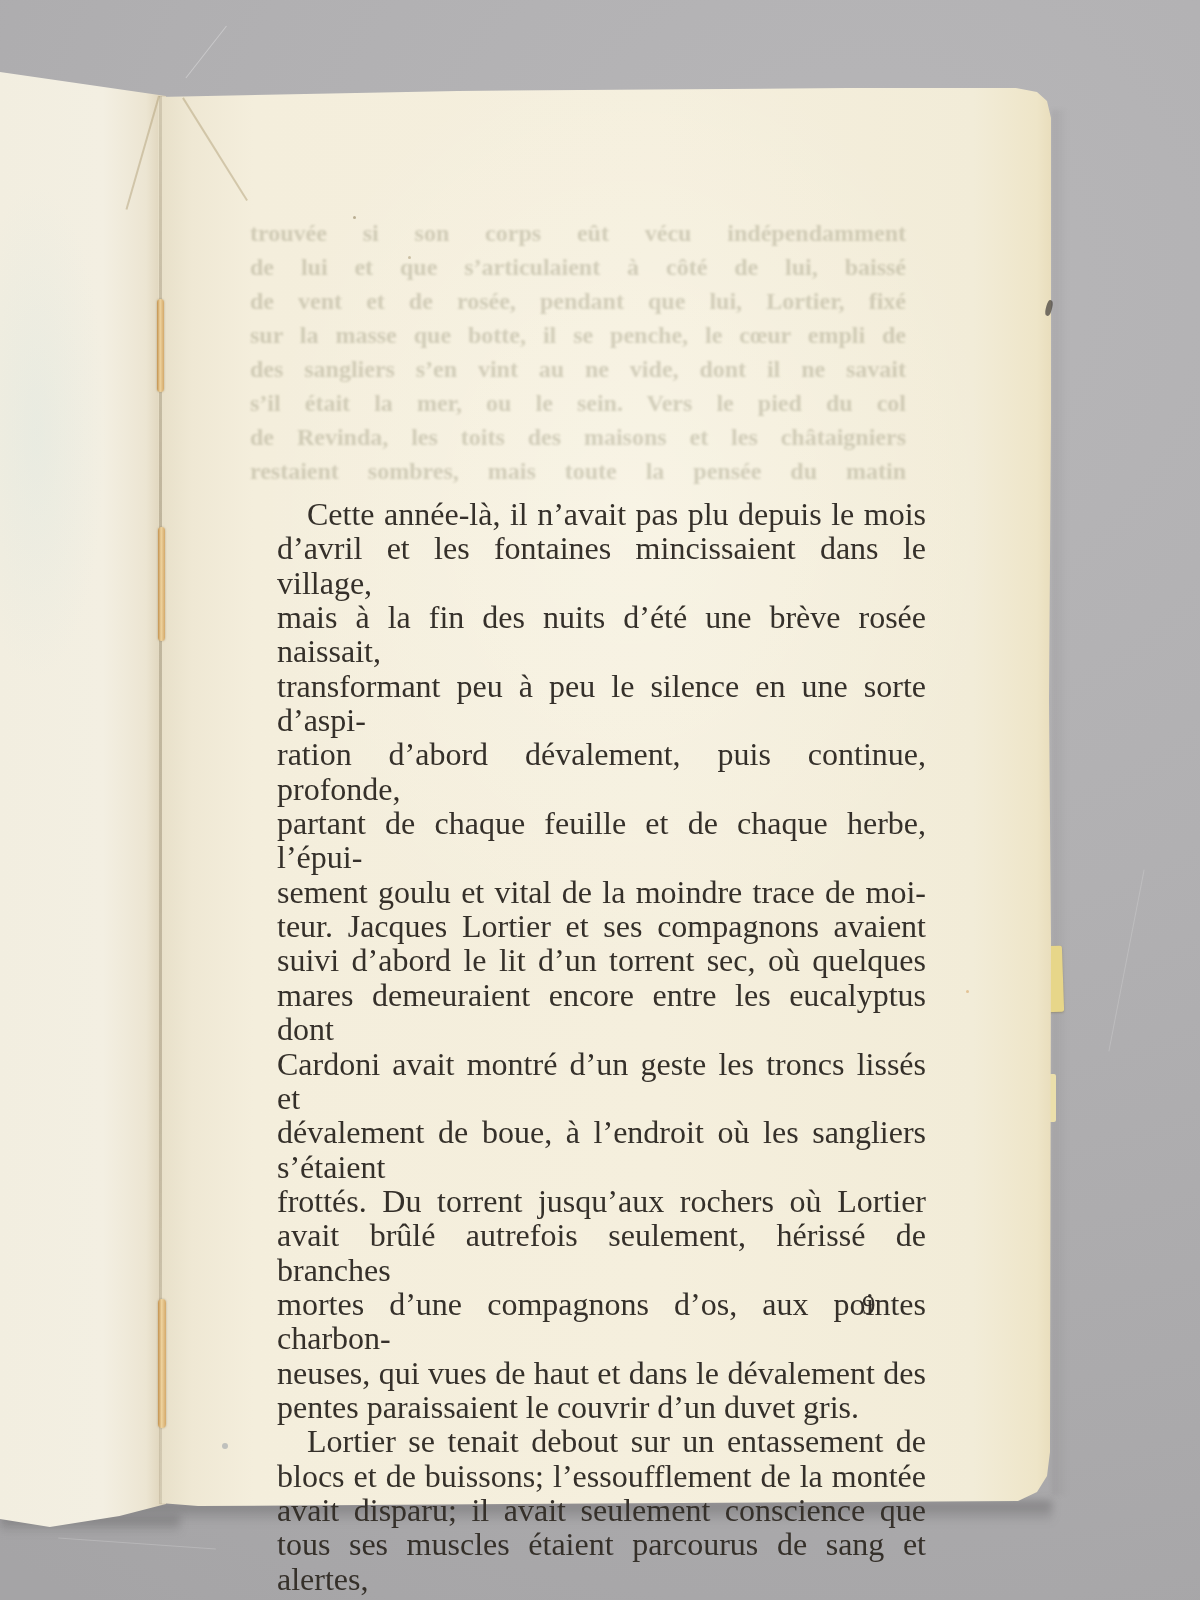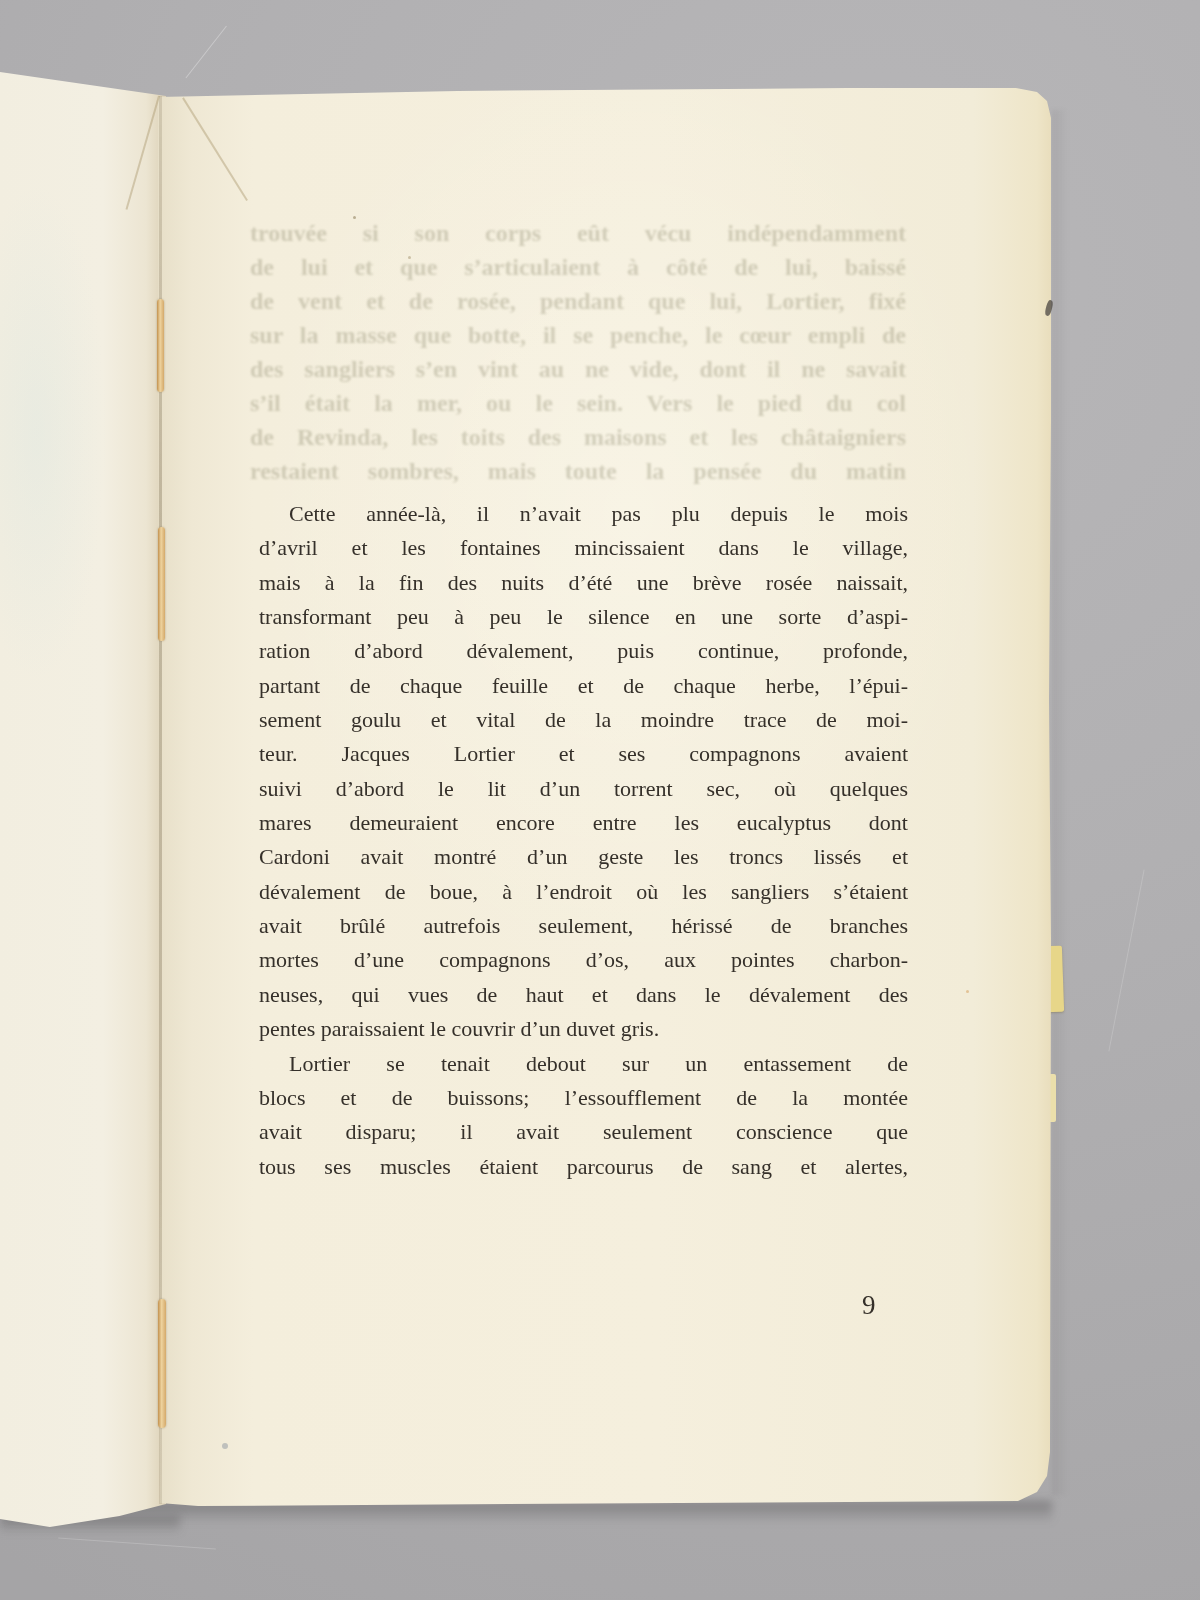--- a/index.html
+++ b/index.html
@@ -59,21 +59,21 @@
   .speck.k1{left:353px;top:216px;width:3px;height:3px;background:#8a7a55;opacity:.55;}
   .speck.k2{left:408px;top:256px;width:3px;height:3px;background:#9a8860;opacity:.45;}
   .speck.k3{left:1046px;top:300px;width:6px;height:16px;background:#55504a;opacity:.8;border-radius:40%;transform:rotate(14deg);}
   .speck.k4{left:222px;top:1443px;width:6px;height:6px;background:#969ca6;opacity:.55;}
   .speck.k5{left:966px;top:990px;width:3px;height:3px;background:#d8a86a;opacity:.6;}
   
   .ghost{position:absolute;left:250px;top:216px;width:656px;z-index:5;
     color:rgba(125,121,92,0.30);filter:blur(1.2px);font-weight:bold;font-size:24px;}
   .ghost .tline{line-height:34px;}
   
-  .text-block{position:absolute;left:259px;top:497px;width:649px;z-index:6;color:#35302a;font-size:22px;}
+  .text-block{position:absolute;left:277px;top:497px;width:649px;z-index:6;color:#35302a;font-size:32px;}
   .tline{line-height:34.35px;text-align:justify;text-align-last:justify;white-space:normal;}
   .tline.lastline{text-align-last:left;}
   .tline.indent{text-indent:30px;}
   .page-number{position:absolute;left:862px;top:1290px;z-index:6;color:#35302a;font-size:27px;}
 </style>
 </head>
 <body>
 
 <div class="scene">
   <div class="scratch s1"></div>
@@ -116,20 +116,21 @@
         <div class="tline">mais à la fin des nuits d’été une brève rosée naissait,</div>
         <div class="tline">transformant peu à peu le silence en une sorte d’aspi-</div>
         <div class="tline">ration d’abord dévalement, puis continue, profonde,</div>
         <div class="tline">partant de chaque feuille et de chaque herbe, l’épui-</div>
         <div class="tline">sement goulu et vital de la moindre trace de moi-</div>
         <div class="tline">teur. Jacques Lortier et ses compagnons avaient</div>
         <div class="tline">suivi d’abord le lit d’un torrent sec, où quelques</div>
         <div class="tline">mares demeuraient encore entre les eucalyptus dont</div>
         <div class="tline">Cardoni avait montré d’un geste les troncs lissés et</div>
         <div class="tline">dévalement de boue, à l’endroit où les sangliers s’étaient</div>
+        <div class="tline">frottés. Du torrent jusqu’aux rochers où Lortier</div>
         <div class="tline">avait brûlé autrefois seulement, hérissé de branches</div>
         <div class="tline">mortes d’une compagnons d’os, aux pointes charbon-</div>
         <div class="tline">neuses, qui vues de haut et dans le dévalement des</div>
         <div class="tline lastline">pentes paraissaient le couvrir d’un duvet gris.</div>
       </div>
       <div>
         <div class="tline indent">Lortier se tenait debout sur un entassement de</div>
         <div class="tline">blocs et de buissons; l’essoufflement de la montée</div>
         <div class="tline">avait disparu; il avait seulement conscience que</div>
         <div class="tline">tous ses muscles étaient parcourus de sang et alertes,</div>

